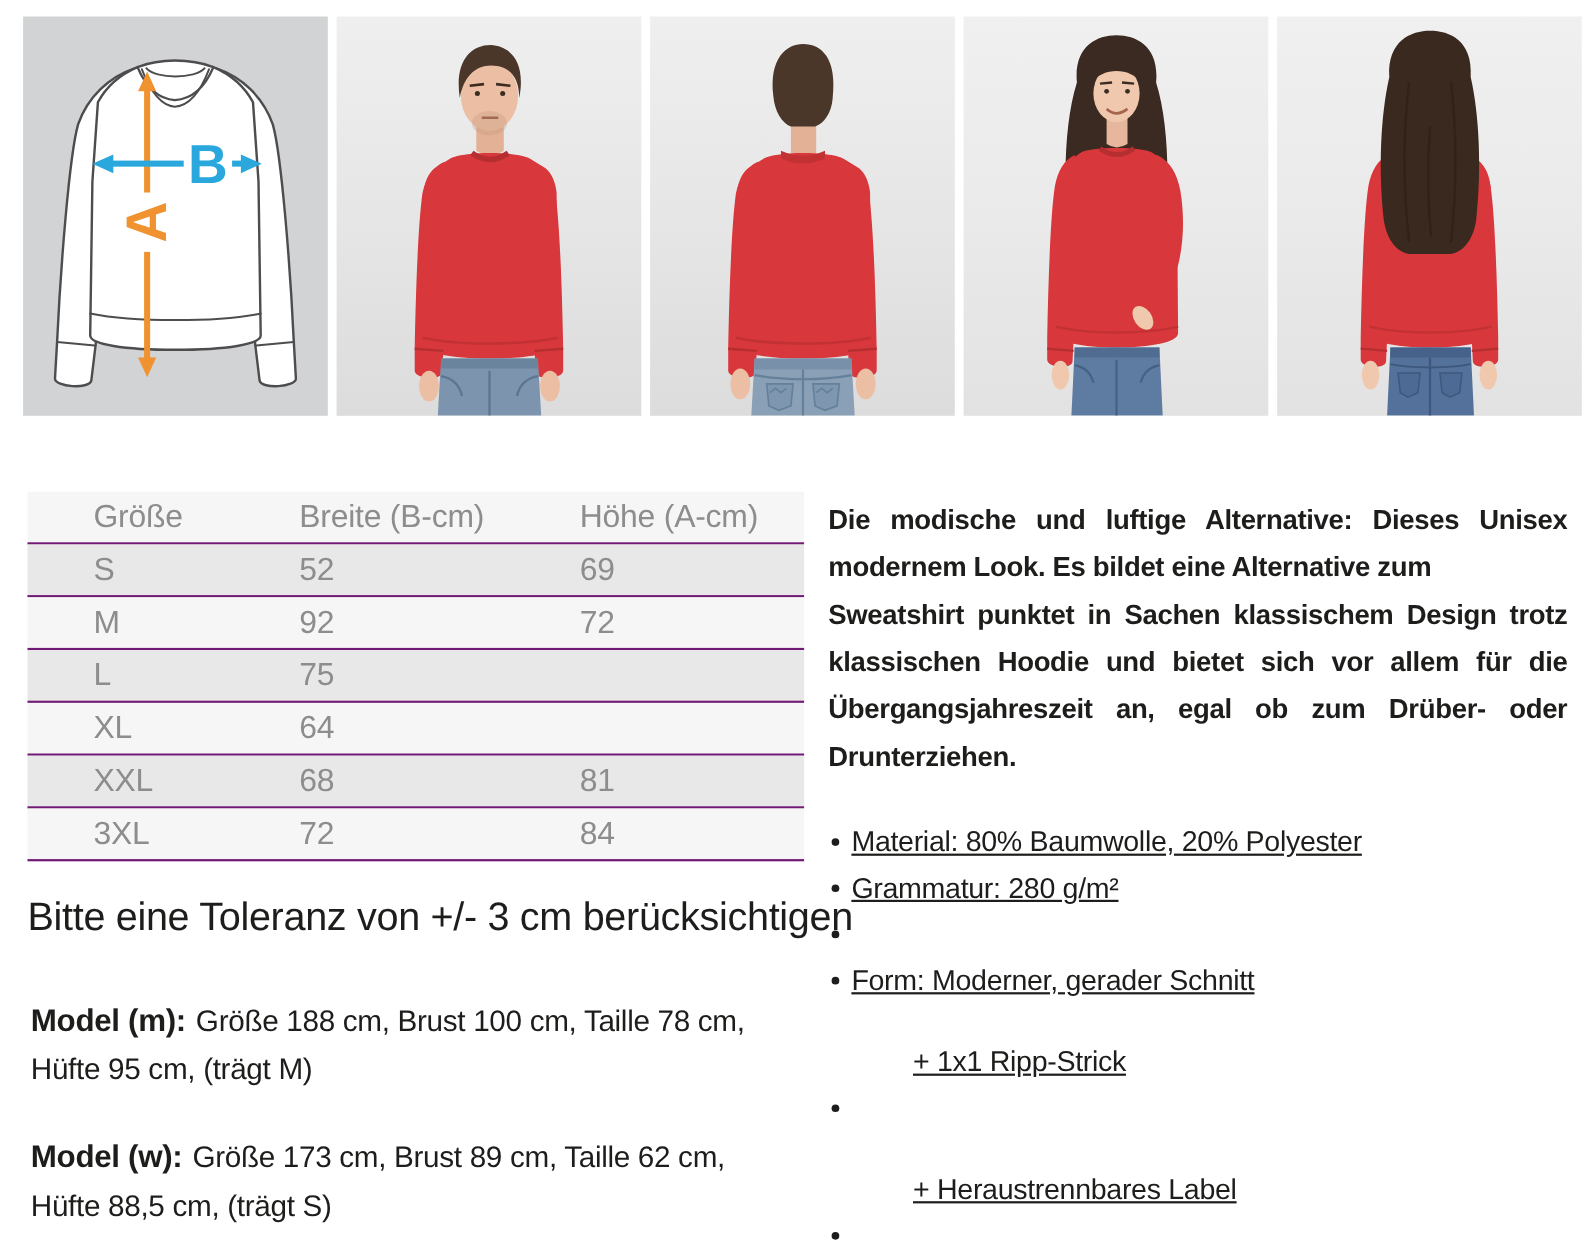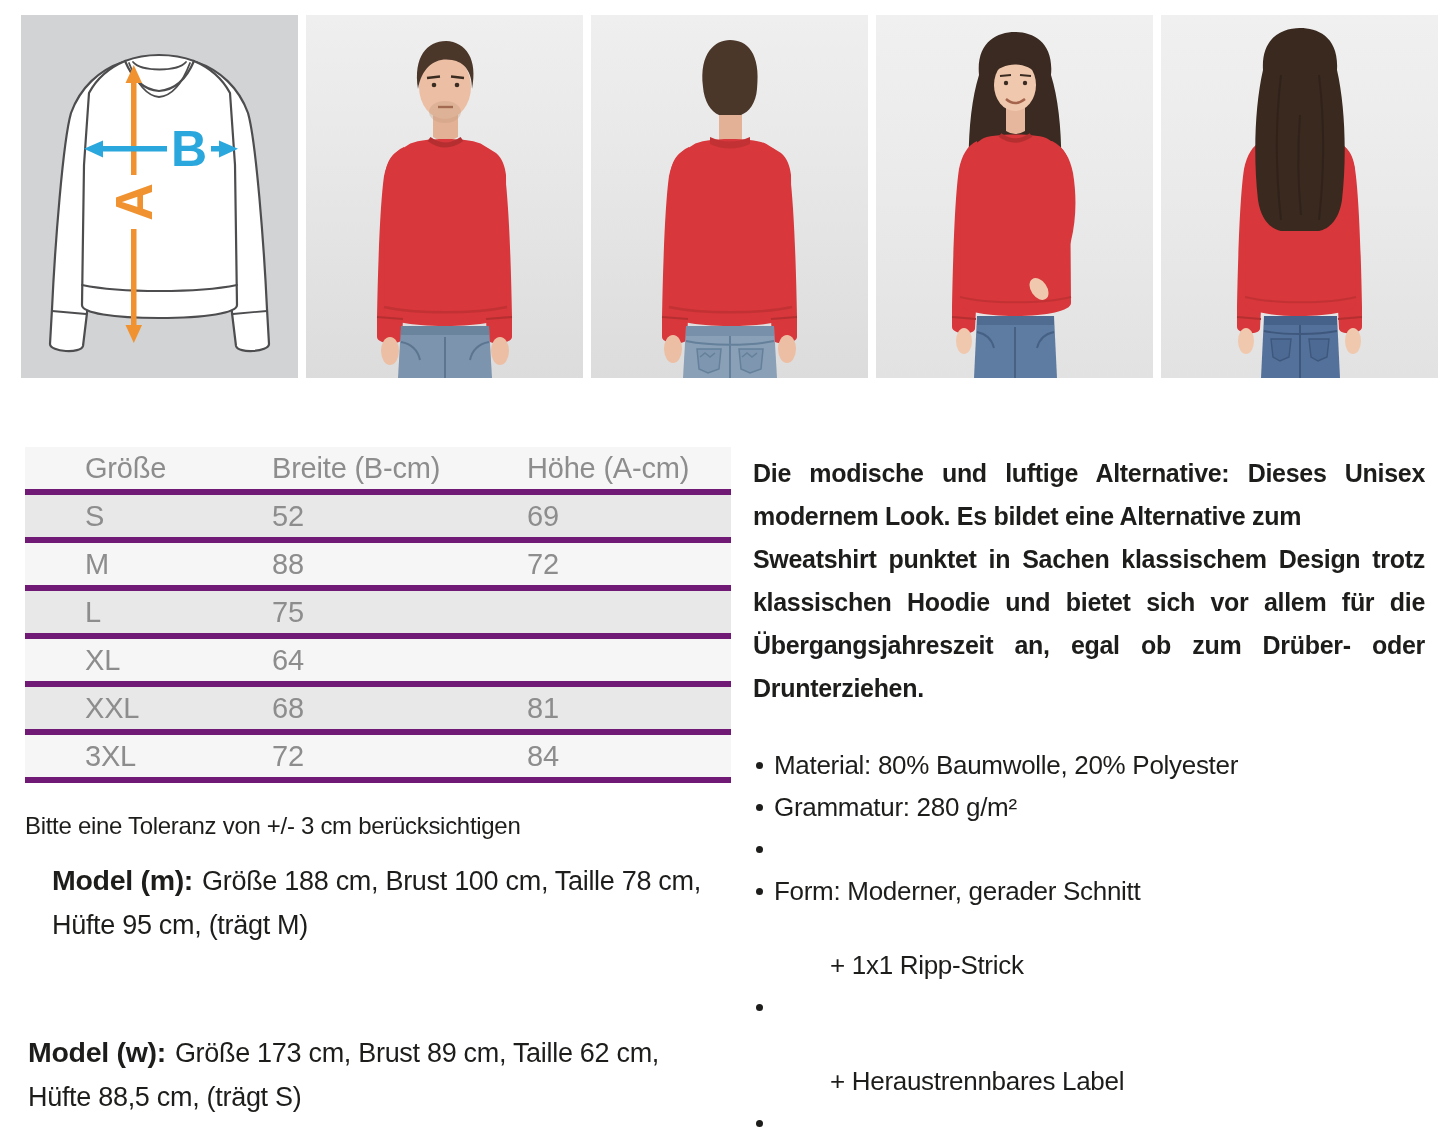--- a/index.html
+++ b/index.html
@@ -17,43 +17,43 @@
   .p3 { left:591px; }
   .p4 { left:876px; }
   .p5 { left:1161px; }
   .photo-bg  { background:linear-gradient(180deg,#efefef 0%,#e7e7e7 45%,#dcdcdc 100%); }
   .photo-bg2 { background:linear-gradient(180deg,#f0f0f0 0%,#eaeaea 50%,#e2e2e2 100%); }
 
   
   .size-table { position:absolute; left:25px; top:447px; width:706px;
     font-size:29px; color:#8d8d8d; letter-spacing:-0.2px; }
   .t-row { display:grid; grid-template-columns:247px 255px 204px;
-    height:48px; align-items:center; border-bottom:6px solid #701a75; background:#f6f6f6; }
+    height:48px; align-items:center; border-bottom:2px solid #701a75; background:#f6f6f6; }
   .t-row.shade { background:#e8e8e8; }
   .t-cell.c1 { padding-left:60px; }
 
-  .tolerance { position:absolute; left:25px; top:812px; font-size:24px;
+  .tolerance { position:absolute; left:25px; top:812px; font-size:36px;
     letter-spacing:-0.3px; white-space:nowrap; }
 
   .model-block { position:absolute; left:28px; width:710px; font-size:27px;
     letter-spacing:-0.3px; line-height:44px; }
-  .model-m { top:858px;margin-left:24px; }
+  .model-m { top:906px; }
   .model-w { top:1030px; }
   .model-line { white-space:nowrap; }
   .model-label { font-weight:700; font-size:28.5px; margin-right:9px; }
 
   
   .description { position:absolute; left:753px; top:452px; width:672px;
     font-size:25px; letter-spacing:-0.3px;font-weight:bold; }
   .desc-line { height:43px; line-height:43px; overflow:hidden;
     text-align:justify; text-align-last:justify; }
   .desc-line.no-j { text-align:left; text-align-last:auto; }
 
   .features { position:absolute; left:753px; top:744px; width:690px;
-    font-size:26px; letter-spacing:-0.3px; }
+    font-size:26px; letter-spacing:-0.3px;text-decoration:underline; }
   .feat-row { display:flex; align-items:flex-start; height:42px; line-height:42px; white-space:nowrap; }
   .dot { flex:none; width:7px; height:7px; border-radius:50%; background:#1d1d1b; margin:18px 11px 0 3px; }
   .feat-row.cont { padding-left:77px;margin-top:32px; }
 </style>
 </head>
 <body>
 
 <div>
 
   <div class="panel p1">
@@ -217,21 +217,21 @@
       <div class="t-cell">Breite (B-cm)</div>
       <div class="t-cell">Höhe (A-cm)</div>
     </div>
     <div class="t-row shade">
       <div class="t-cell c1">S</div>
       <div class="t-cell">52</div>
       <div class="t-cell">69</div>
     </div>
     <div class="t-row">
       <div class="t-cell c1">M</div>
-      <div class="t-cell">88</div>
+      <div class="t-cell">92</div>
       <div class="t-cell">72</div>
     </div>
     <div class="t-row shade">
       <div class="t-cell c1">L</div>
       <div class="t-cell">75</div>
     </div>
     <div class="t-row">
       <div class="t-cell c1">XL</div>
       <div class="t-cell">64</div>
     </div>

